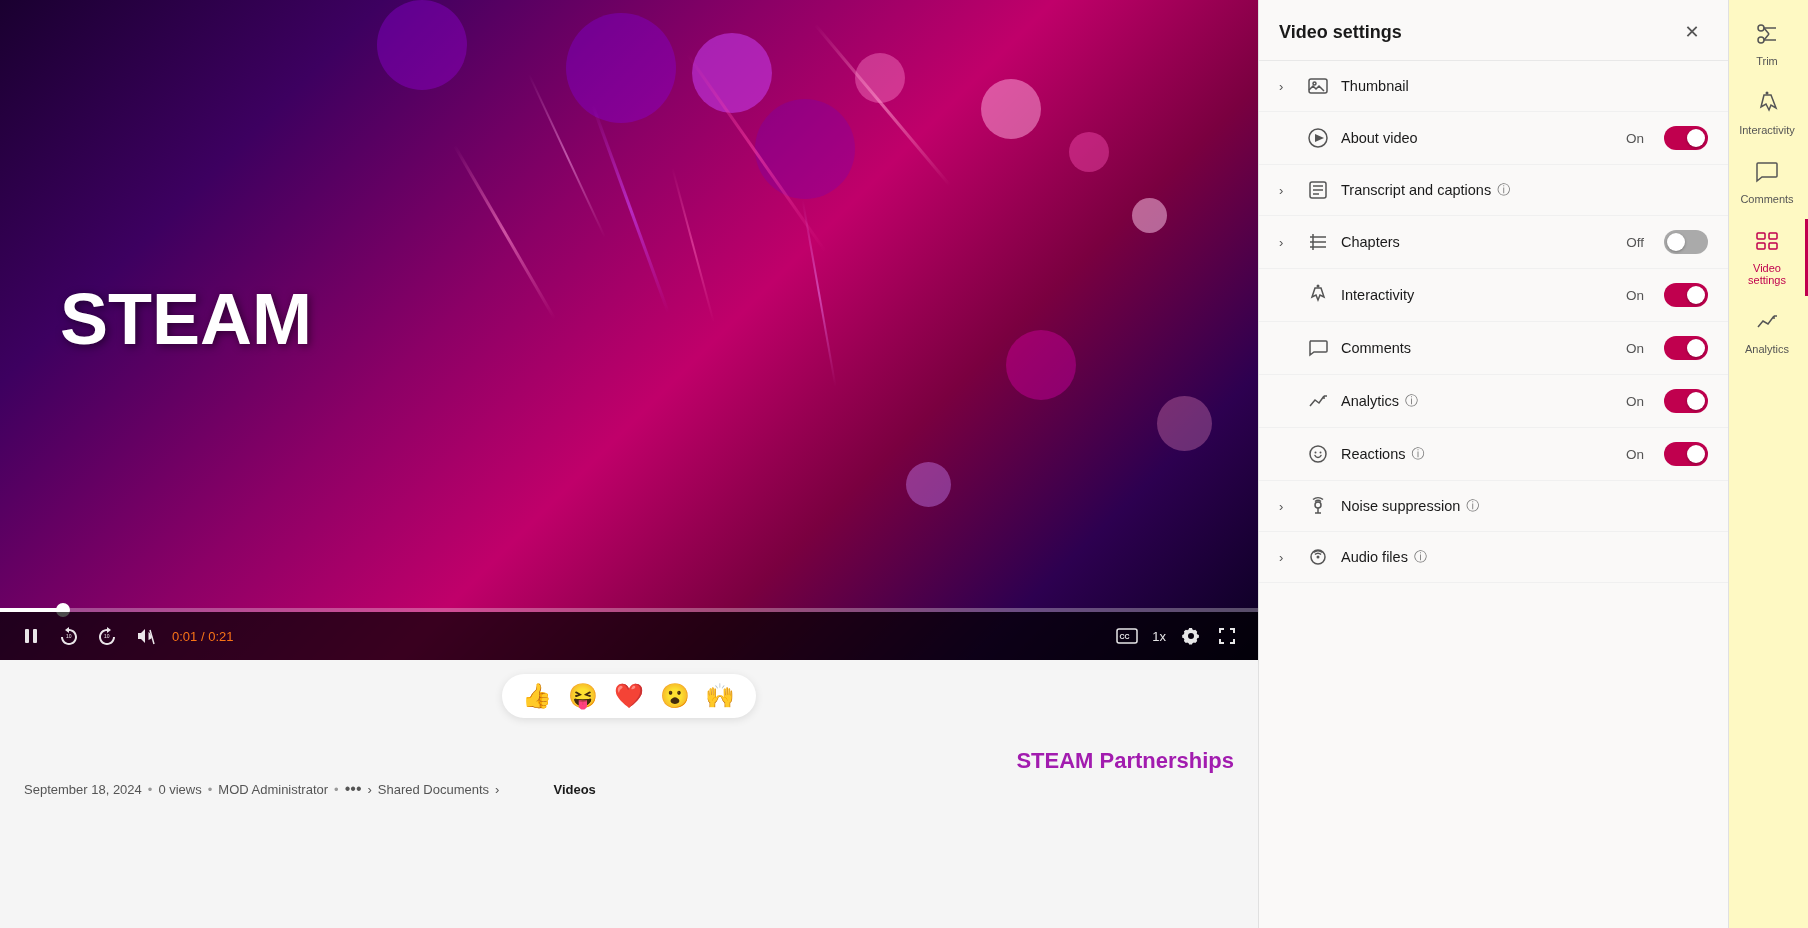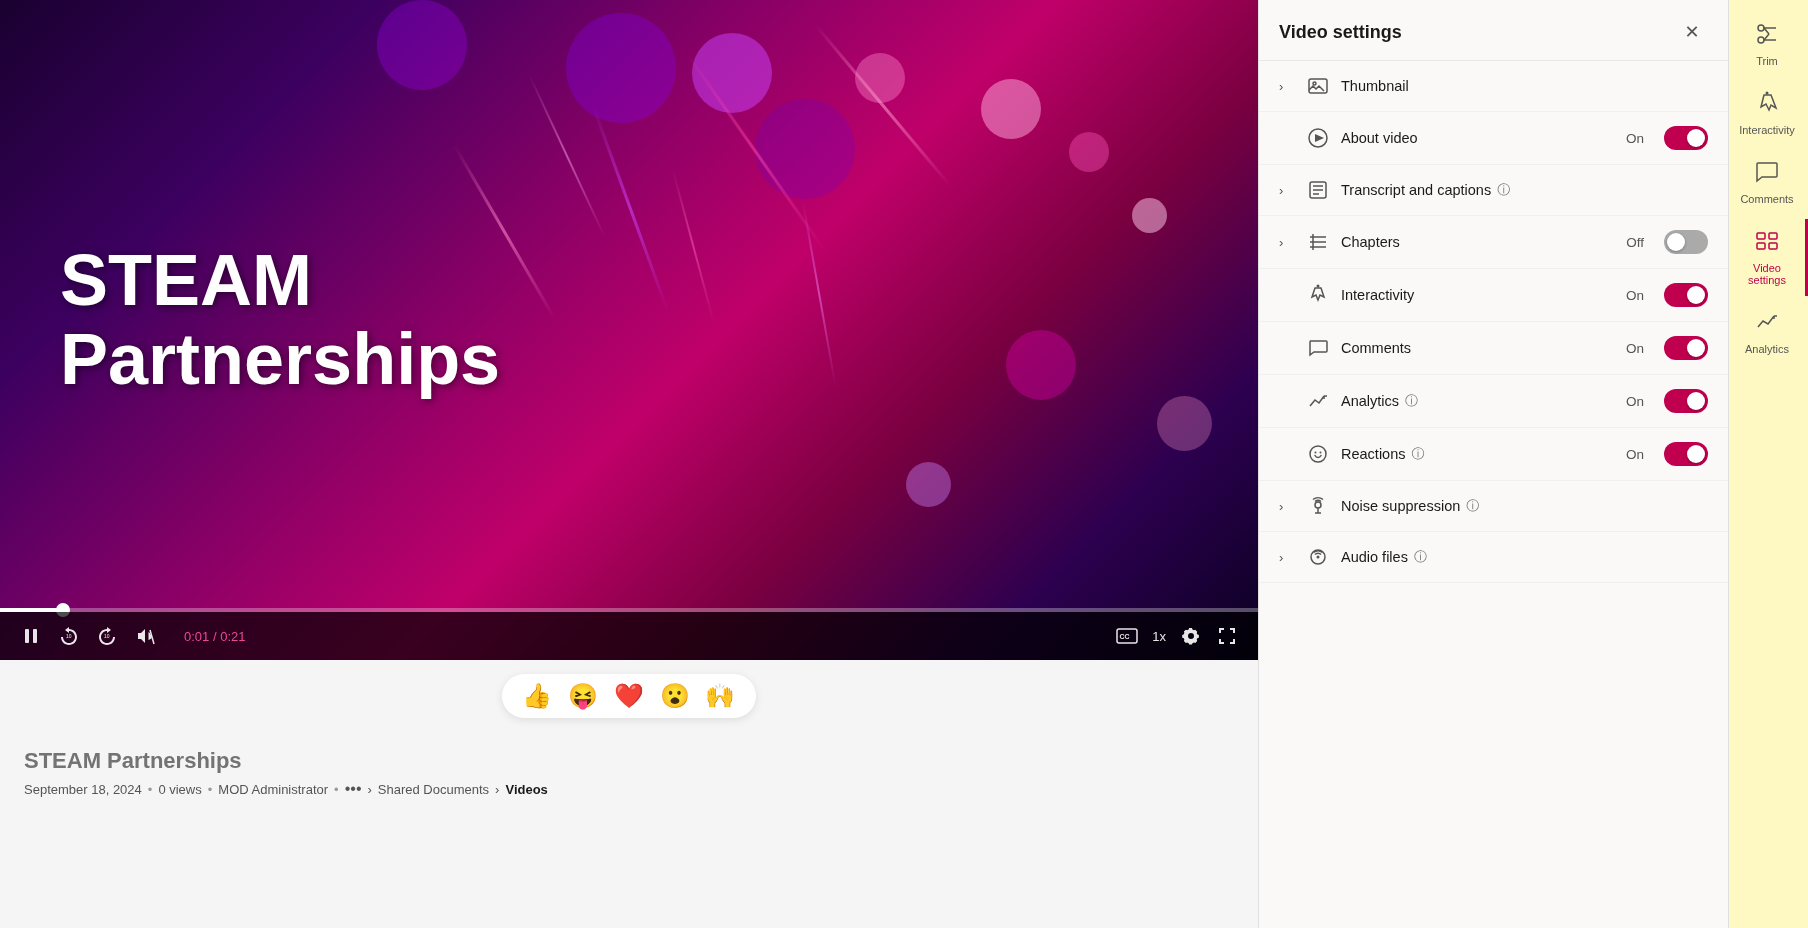--- a/index.html
+++ b/index.html
@@ -128,23 +128,23 @@
       font-size: 18px;
       width: 30px;
       height: 30px;
       display: flex;
       align-items: center;
       justify-content: center;
       opacity: 0.9;
     }
 
     .time-display {
-      color: #ec4899;
+      color: #f97316;
       font-size: 13px;
-      margin-left: 16px;
+      margin-left: 4px;
       white-space: nowrap;
     }
 
     .ctrl-spacer { flex: 1; }
 
     .ctrl-right {
       display: flex;
       align-items: center;
       gap: 6px;
     }
@@ -172,36 +172,37 @@
     }
 
     
     .video-info {
       padding: 16px 24px;
     }
 
     .video-title-text {
       font-size: 22px;
       font-weight: 600;
-      color: #737373;
+      color: #a21caf;
+      text-align: right;
     }
 
     .video-meta {
       font-size: 13px;
       color: #555;
       margin-top: 6px;
       display: flex;
       align-items: center;
       gap: 6px;
     }
 
     .video-meta .sep { color: #999; }
     .video-meta .dots { font-size: 16px; cursor: pointer; }
     .video-meta .chevron { color: #555; }
-    .video-meta .bold-link { font-weight: 700; color: #1a1a1a; }
+    .video-meta .bold-link { font-weight: 700; color: #1a1a1a; margin-left: 48px; }
 
     
     .settings-panel {
       width: 470px;
       background: #faf9f8;
       border-left: 1px solid #e0e0e0;
       display: flex;
       flex-direction: column;
       height: 100%;
       overflow-y: auto;
@@ -413,21 +414,20 @@
       <div style="position:absolute;width:2px;height:180px;background:linear-gradient(to bottom, transparent, #ffaaee, transparent);top:10%;left:45%;transform:rotate(-25deg);opacity:0.5;"></div>
       <div style="position:absolute;width:3px;height:220px;background:linear-gradient(to bottom, transparent, #cc44ff, transparent);top:15%;left:50%;transform:rotate(-20deg);opacity:0.6;"></div>
       <div style="position:absolute;width:2px;height:160px;background:linear-gradient(to bottom, transparent, #ff66bb, transparent);top:25%;left:55%;transform:rotate(-15deg);opacity:0.5;"></div>
       <div style="position:absolute;width:3px;height:240px;background:linear-gradient(to bottom, transparent, #ff44aa, transparent);top:5%;left:60%;transform:rotate(-35deg);opacity:0.55;"></div>
       <div style="position:absolute;width:2px;height:190px;background:linear-gradient(to bottom, transparent, #ee88ff, transparent);top:30%;left:65%;transform:rotate(-10deg);opacity:0.5;"></div>
       <div style="position:absolute;width:3px;height:210px;background:linear-gradient(to bottom, transparent, #ff99cc, transparent);top:0%;left:70%;transform:rotate(-40deg);opacity:0.6;"></div>
     </div>
 
     <div class="video-content">
       <div class="video-title-main">STEAM</div>
-      <div class="video-title-main">Partnerships</div>
     </div>
 
     <div class="progress-bar-container">
       <div class="progress-bar-fill">
         <div class="progress-handle"></div>
       </div>
     </div>
 
     <div class="video-controls">
 

